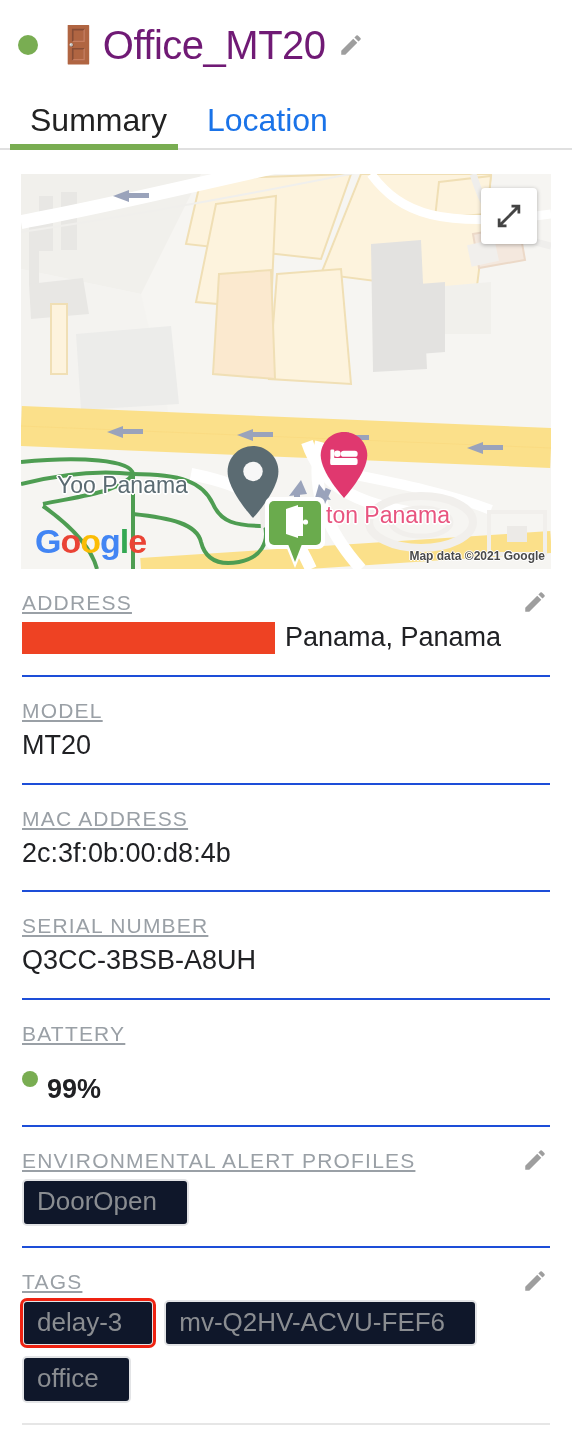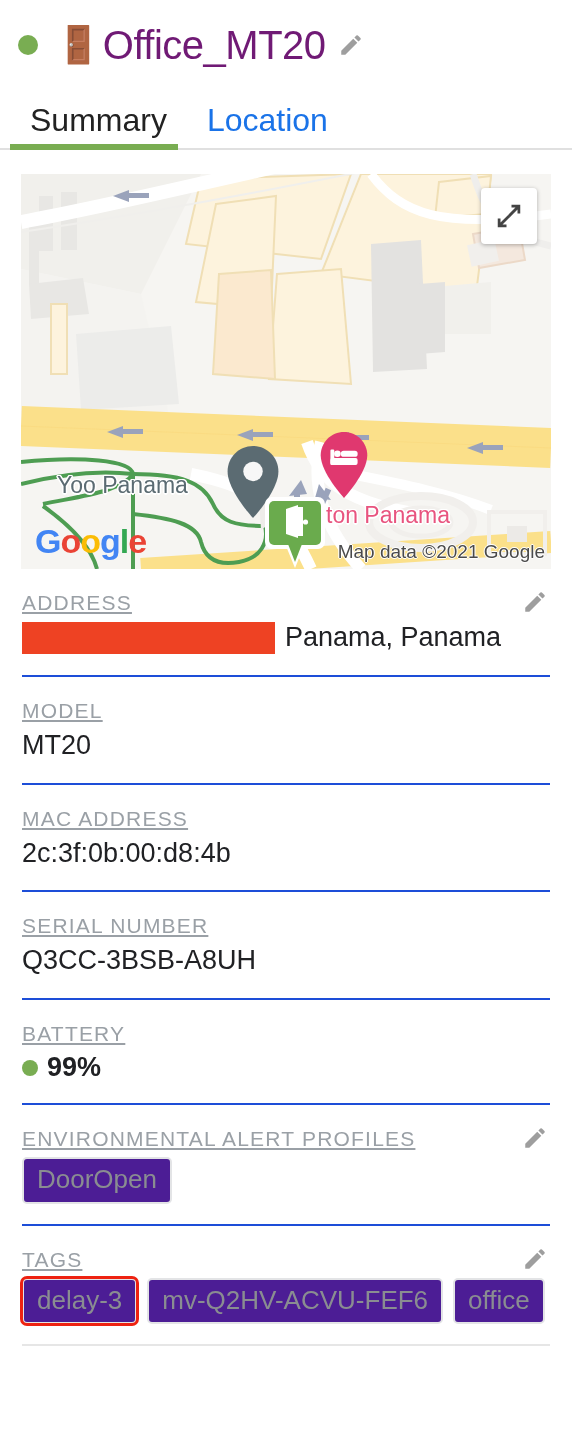--- a/index.html
+++ b/index.html
@@ -67,22 +67,23 @@
     font-family: "Liberation Sans", sans-serif;
   }
   .gmark span:nth-child(1){color:#4285F4;}
   .gmark span:nth-child(2){color:#EA4335;}
   .gmark span:nth-child(3){color:#FBBC05;}
   .gmark span:nth-child(4){color:#4285F4;}
   .gmark span:nth-child(5){color:#34A853;}
   .gmark span:nth-child(6){color:#EA4335;}
   .map-attrib {
     position:absolute; right: 6px; bottom: 6px;
-    font-size: 19px; color: #4a4a4a;
+    font-size: 12px; color: #4a4a4a;
     text-shadow: 1px 0 #fff, -1px 0 #fff, 0 1px #fff, 0 -1px #fff;
+    font-weight: bold;
   }
 
   
   .poi-label { position:absolute; font-size: 23px; white-space:nowrap;
     text-shadow: 1.5px 0 #fff,-1.5px 0 #fff,0 1.5px #fff,0 -1.5px #fff,
                  1px 1px #fff,-1px -1px #fff,1px -1px #fff,-1px 1px #fff; }
   .poi-yoo { left: 36px; top: 298px; color: #5b6b72; }
   .poi-ton { left: 305px; top: 328px; color: #e8547f; }
 
   .pin { position:absolute; }
@@ -96,26 +97,26 @@
     text-transform: uppercase; margin-bottom: 6px; text-decoration: underline;
   }
   .sec-value { font-size: 27px; color: #202124; line-height: 1.25; }
   .sec-edit { position:absolute; right: 2px; top: 20px; cursor:pointer; }
 
   .redact-row { display:flex; align-items:center; gap: 10px; margin-top: 2px; }
   .redact-block { width: 253px; height: 32px; background: #ee4223; flex:0 0 auto; }
 
   .battery-row { display:flex; align-items:center; gap: 9px; }
   .battery-dot { width: 16px; height: 16px; border-radius:50%; background:#79ad52; }
-  .battery-pct { font-size: 27px; font-weight: 700; color: #202124; }
+  .battery-pct { font-size: 27px; font-weight: 700; color: #202124; margin-top: 22px; }
 
   .chips { display:flex; flex-wrap: wrap; gap: 10px; margin-top: 6px; }
   .chip {
-    border: 2px solid #e3e4e6; background: #4c1d95; border-radius: 5px;
-    padding: 6px 13px 8px 13px; font-size: 26px; color: #8a8d91; cursor: pointer;
+    border: 2px solid #e3e4e6; background: #0f172a; border-radius: 5px;
+    padding: 6px 30px 8px 13px; font-size: 26px; color: #8a8d91; cursor: pointer;
     line-height: 1.1;
   }
   .chip.highlight { outline: 3px solid #ee2211; outline-offset: -1px; }
   .bottom-rule { margin: 0 22px; border-top: 2px solid #e6e6e6; }
 </style>
 </head>
 <body>
 
 <div class="page">
 

